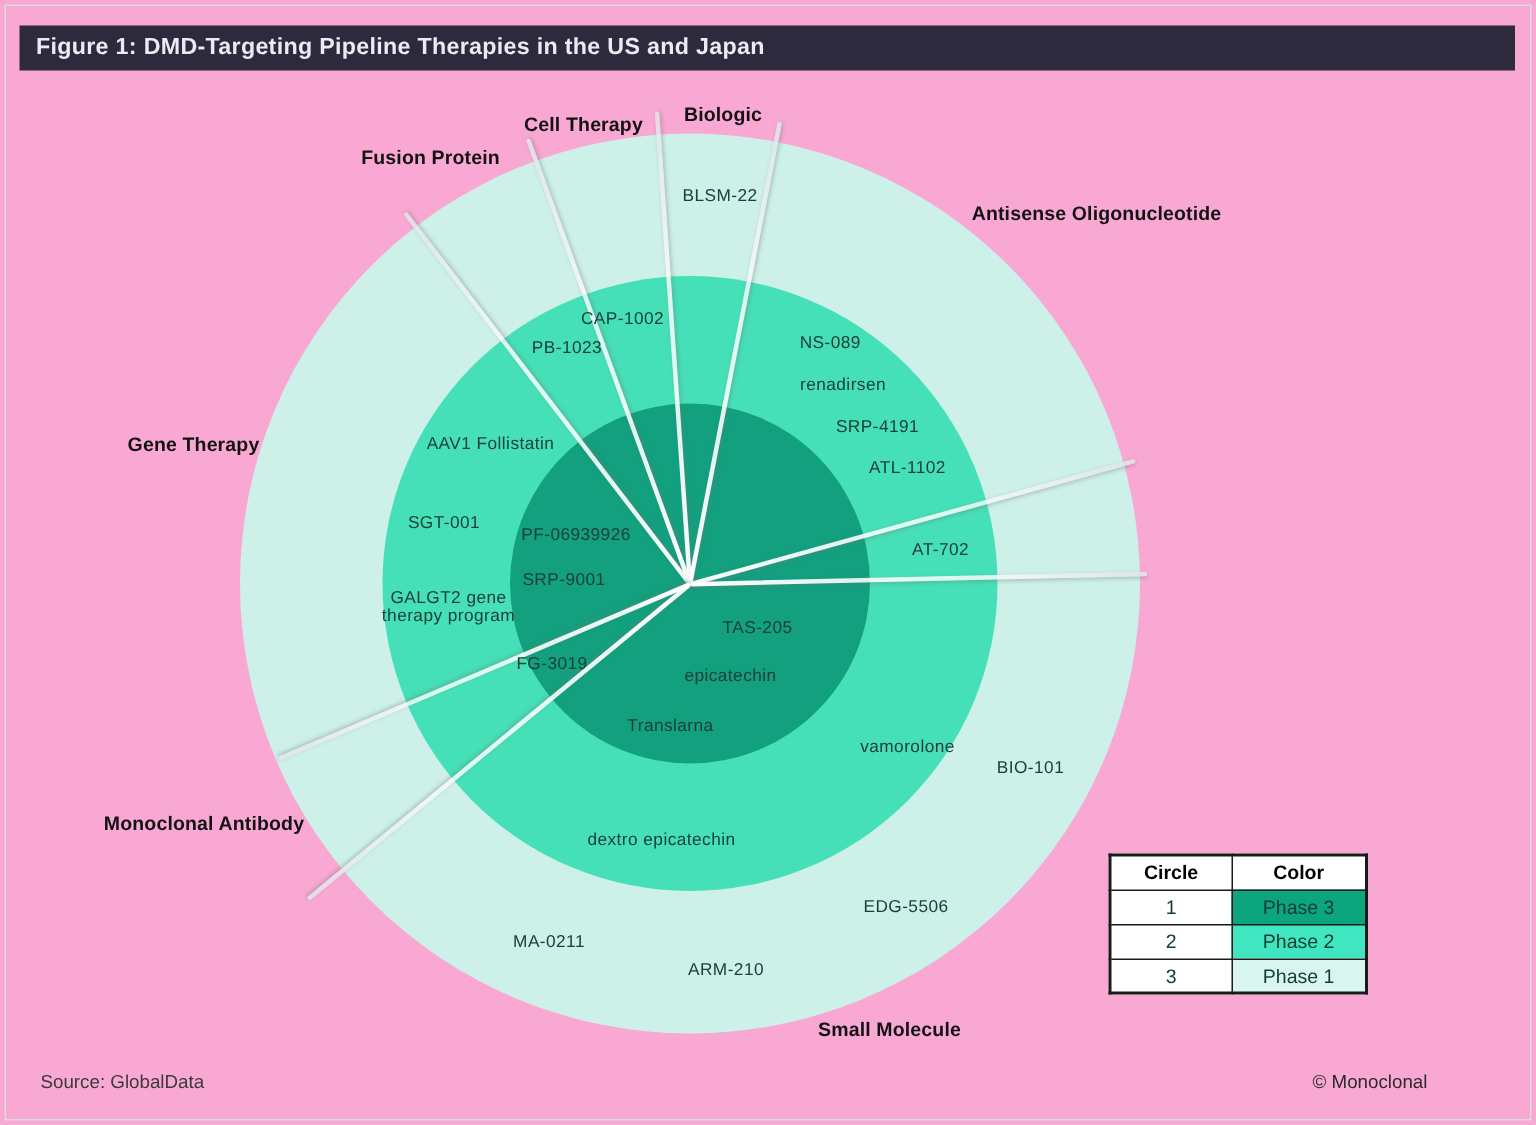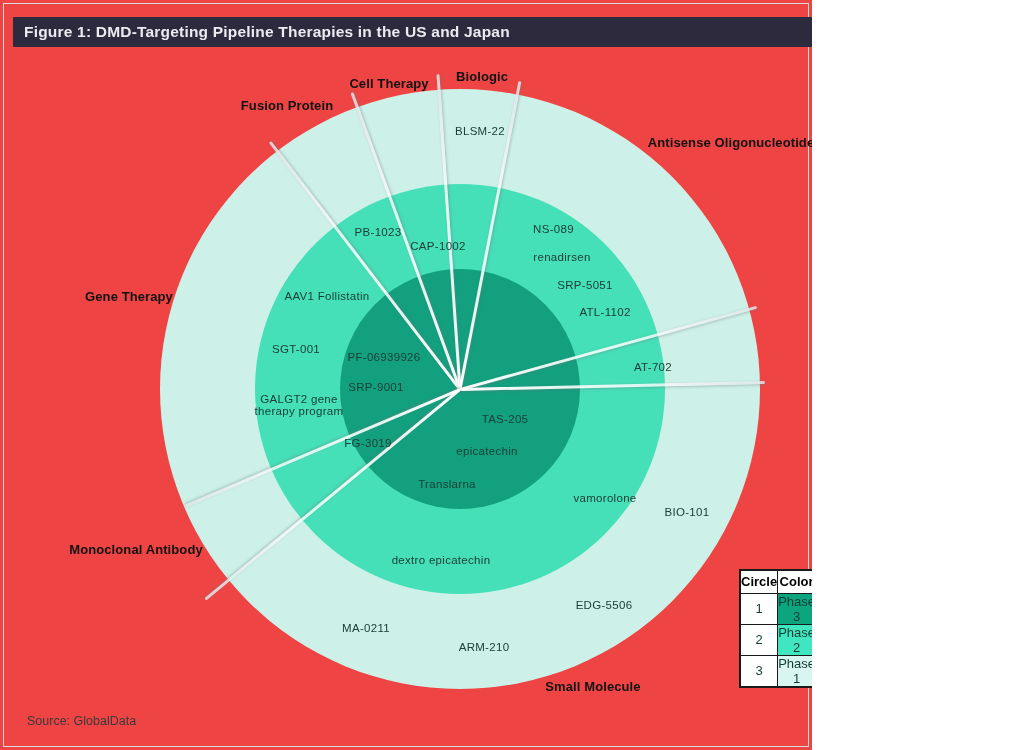--- a/index.html
+++ b/index.html
@@ -1,17 +1,17 @@
 <!DOCTYPE html>
 <html><head>
 <meta charset="utf-8">
 <style>
   html,body{margin:0;padding:0;background:#ffffff;}
   body{font-family:"Liberation Sans", sans-serif;}
-  .page{position:relative;width:812px;height:750px;background:#ef4444;overflow:hidden;}
+  .page{position:relative;width:1024px;height:750px;background:#f9a8d4;overflow:hidden;}
   .frame{position:absolute;left:3px;top:3px;right:3px;bottom:3px;border:1px solid #dcdcdc;pointer-events:none;}
   .title-bar{position:absolute;left:13px;top:17px;width:997px;height:30px;line-height:30px;
              padding-left:11px;box-sizing:border-box;font-size:15.5px;font-weight:bold;letter-spacing:0.2px;}
   .canvas{position:absolute;left:0;top:0;width:1024px;height:750px;}
   .circle{position:absolute;border-radius:50%;}
   .circle.outer{width:600px;height:600px;left:160px;top:89px;z-index:1;}
   .circle.middle{width:410px;height:410px;left:255px;top:184px;z-index:2;}
   .circle.inner{width:240px;height:240px;left:340px;top:269px;z-index:3;}
   .ray{position:absolute;left:460px;top:387.5px;height:3px;border-radius:3px;z-index:4;
        transform-origin:0 50%;
@@ -48,37 +48,37 @@
 
   <div class="ray" style="width: 312px; transform: rotate(-127.5deg);"></div>
       <div class="ray" style="width: 316px; transform: rotate(-110deg);"></div>
       <div class="ray" style="width: 316px; transform: rotate(-94deg);"></div>
       <div class="ray" style="width: 314px; transform: rotate(-79deg);"></div>
       <div class="ray" style="width: 308px; transform: rotate(-15.5deg);"></div>
       <div class="ray" style="width: 305px; transform: rotate(-1.3deg);"></div>
       <div class="ray" style="width: 330px; transform: rotate(140.5deg);"></div>
       <div class="ray" style="width: 298px; transform: rotate(157deg);"></div>
       <div class="pos drug-label" style="left: 480px; top: 131px;">BLSM-22</div>
-      <div class="pos drug-label" style="left: 438px; top: 213px; margin-top: 33px;">CAP-1002</div>
+      <div class="pos drug-label" style="left: 415px; top: 213px;">CAP-1002</div>
       <div class="pos drug-label" style="left: 378px; top: 232px;">PB-1023</div>
       <div class="pos drug-label" style="left: 537px; top: 229px; padding-left: 33px;">NS-089</div>
       <div class="pos drug-label" style="left: 562px; top: 257px;">renadirsen</div>
-      <div class="pos drug-label" style="left: 585px; top: 285px;">SRP-5051</div>
+      <div class="pos drug-label" style="left: 585px; top: 285px;">SRP-4191</div>
       <div class="pos drug-label" style="left: 605px; top: 312px;">ATL-1102</div>
       <div class="pos drug-label" style="left: 327px; top: 296px;">AAV1  Follistatin</div>
       <div class="pos drug-label" style="left: 296px; top: 349px;">SGT-001</div>
       <div class="pos drug-label" style="left: 384px; top: 357px;">PF-06939926</div>
       <div class="pos drug-label" style="left: 376px; top: 387px;">SRP-9001</div>
       <div class="pos drug-label" style="left: 299px; top: 405px;">GALGT2  gene
 therapy program</div>
       <div class="pos drug-label" style="left: 368px; top: 443px;">FG-3019</div>
       <div class="pos drug-label" style="left: 505px; top: 419px;">TAS-205</div>
       <div class="pos drug-label" style="left: 487px; top: 451px;">epicatechin</div>
       <div class="pos drug-label" style="left: 447px; top: 484px;">Translarna</div>
-      <div class="pos drug-label" style="left: 653px; top: 367px;">AT-702</div>
+      <div class="pos drug-label" style="left: 627px; top: 367px;">AT-702</div>
       <div class="pos drug-label" style="left: 605px; top: 498px;">vamorolone</div>
       <div class="pos drug-label" style="left: 441px; top: 560px;">dextro epicatechin</div>
       <div class="pos drug-label" style="left: 687px; top: 512px;">BIO-101</div>
       <div class="pos drug-label" style="left: 604px; top: 605px;">EDG-5506</div>
       <div class="pos drug-label" style="left: 366px; top: 628px;">MA-0211</div>
       <div class="pos drug-label" style="left: 484px; top: 647px;">ARM-210</div>
       <div class="pos cat-label" style="left: 287px; top: 106px;">Fusion Protein</div>
       <div class="pos cat-label" style="left: 389px; top: 84px;">Cell Therapy</div>
       <div class="pos cat-label" style="left: 482px; top: 77px;">Biologic</div>
       <div class="pos cat-label" style="left: 731px; top: 143px;">Antisense Oligonucleotide</div>

